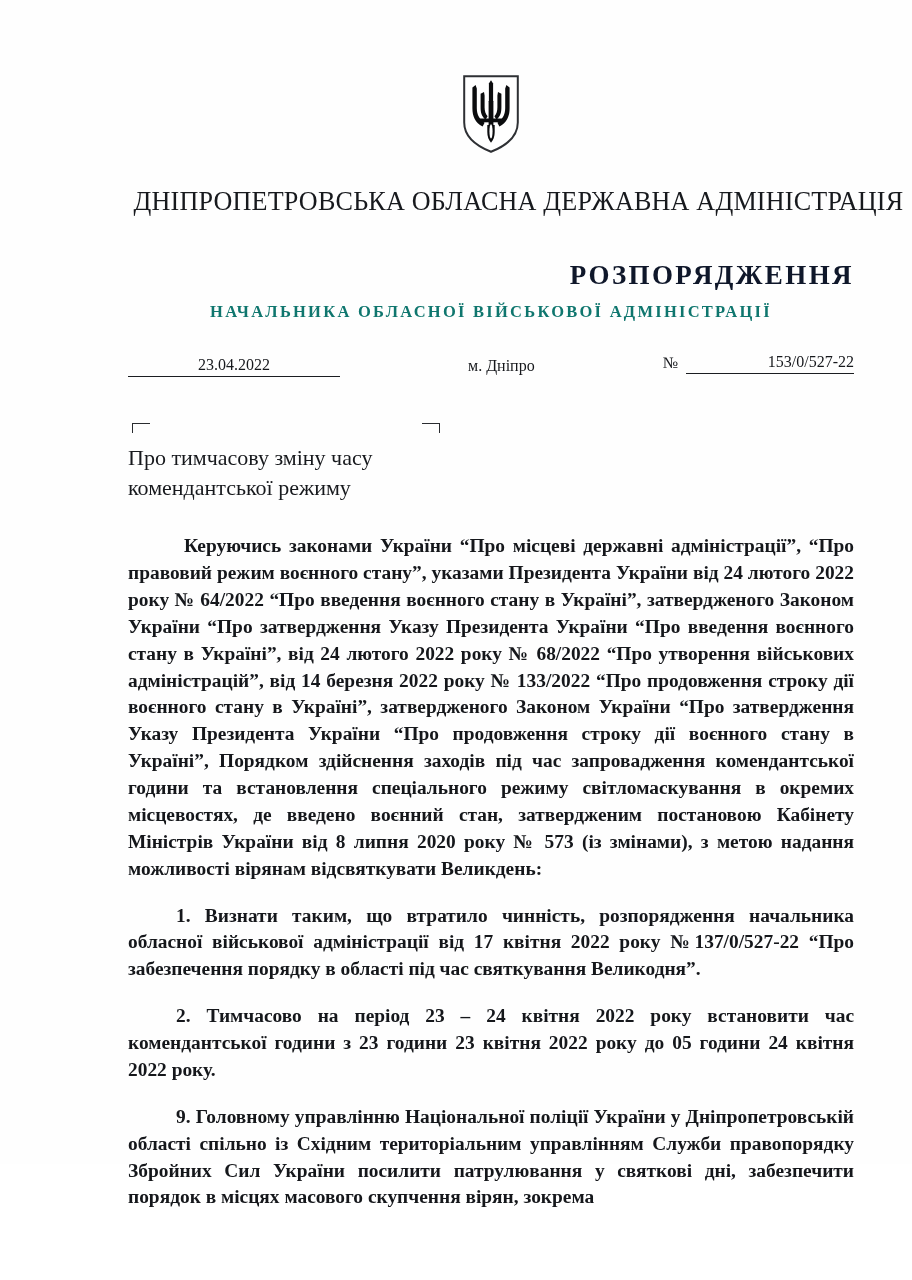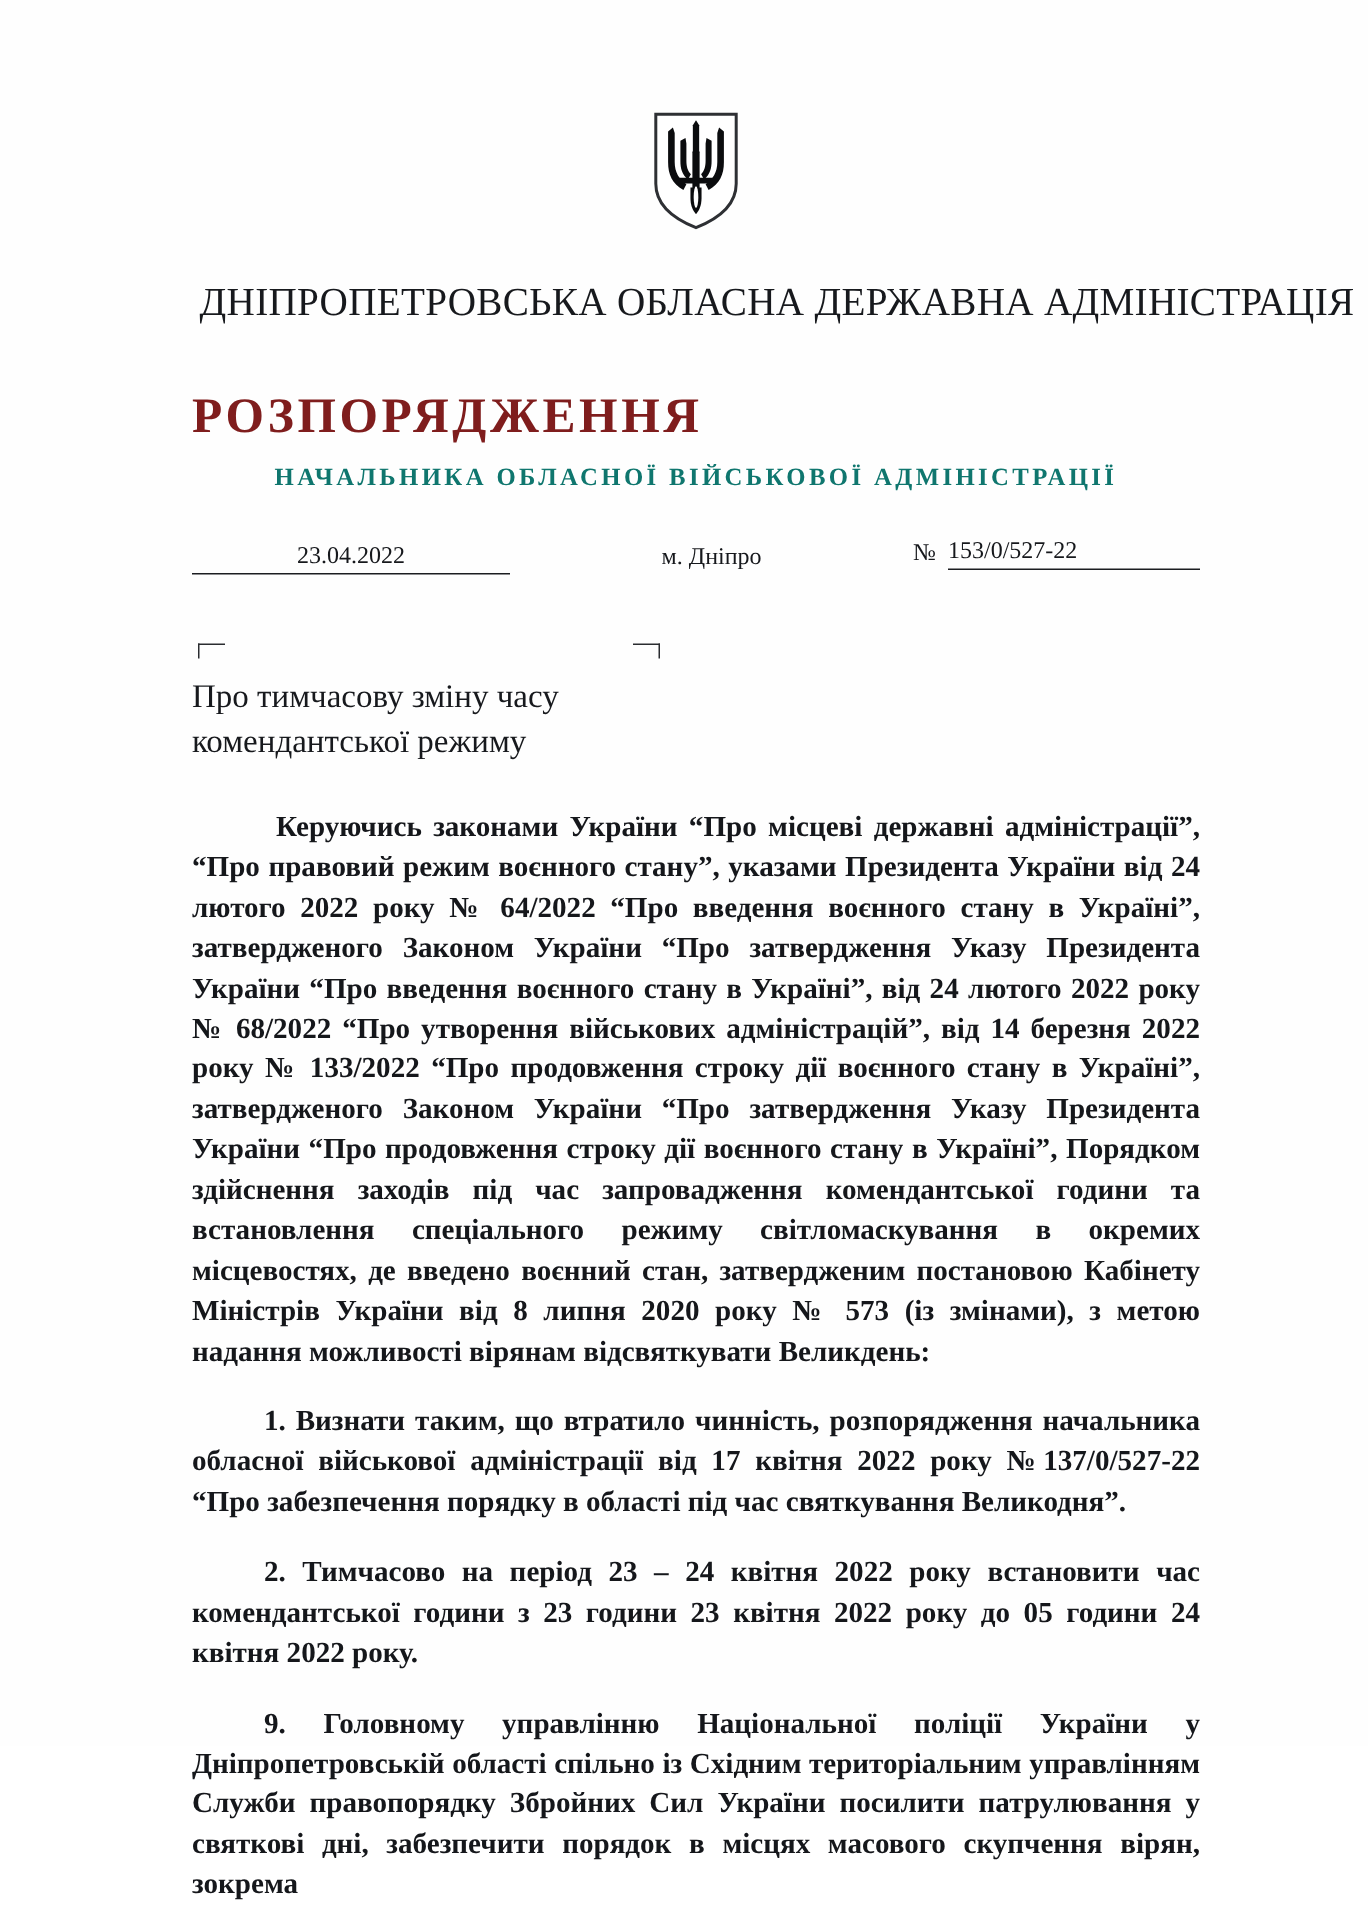--- a/index.html
+++ b/index.html
@@ -15,21 +15,21 @@
     font-family: "Liberation Serif", "DejaVu Serif", serif;
     color: #16181c;
     -webkit-font-smoothing: antialiased;
   }
 
   .page {
     position: relative;
     width: 912px;
     height: 1164px;
     box-sizing: border-box;
-    padding: 0 112px 0 128px;
+    padding: 0 58px 0 128px;
     background: #fefefe;
   }
 
   
   .emblem-wrap {
     padding-top: 74px;
     display: flex;
     justify-content: center;
   }
   .emblem {
@@ -44,25 +44,25 @@
     line-height: 1.05;
     letter-spacing: 0.2px;
     white-space: nowrap;
     transform: scaleX(0.985);
     transform-origin: center;
     color: #17191d;
   }
 
   .doc-type {
     margin-top: 44px;
-    text-align: left;
+    text-align: right;
     font-weight: bold;
-    font-size: 33px;
+    font-size: 27px;
     letter-spacing: 2.4px;
-    color: #7f1d1d;
+    color: #0f172a;
   }
 
   .doc-subtype {
     margin-top: 11px;
     text-align: center;
     font-weight: bold;
     font-size: 16.5px;
     letter-spacing: 2.25px;
     color: #0f766e;
     white-space: nowrap;
@@ -91,21 +91,21 @@
     display: flex;
     align-items: flex-end;
     padding-bottom: 3px;
   }
   .meta-number .num-sign {
     padding-right: 8px;
     padding-bottom: 3px;
   }
   .meta-number .num-value {
     min-width: 168px;
-    text-align: left;
+    text-align: right;
     padding-bottom: 3px;
     border-bottom: 1.6px solid #1b1d21;
   }
 
   
   .subject-block {
     position: relative;
     margin-top: 46px;
     padding-top: 20px;
     width: 312px;

